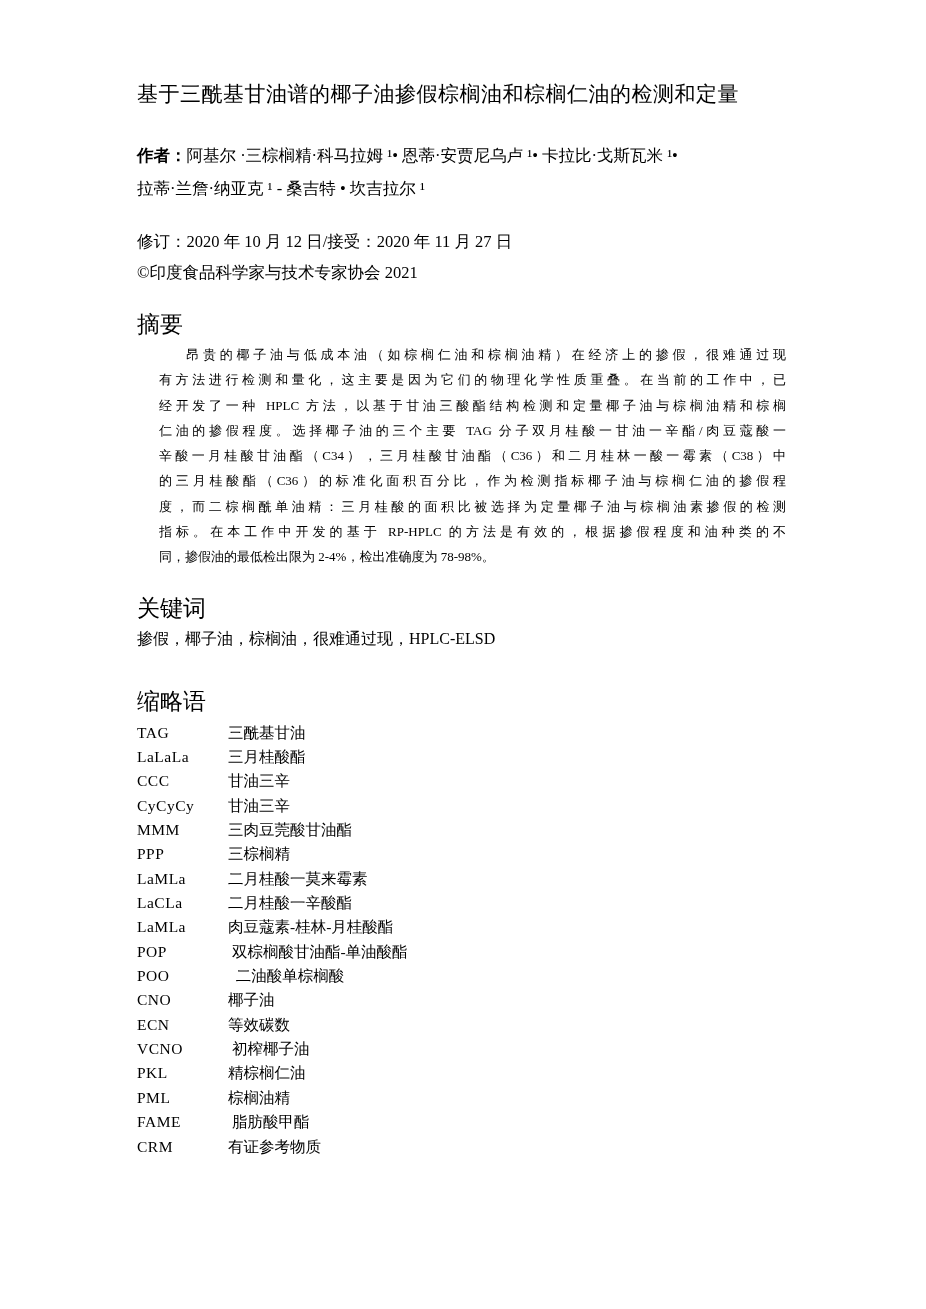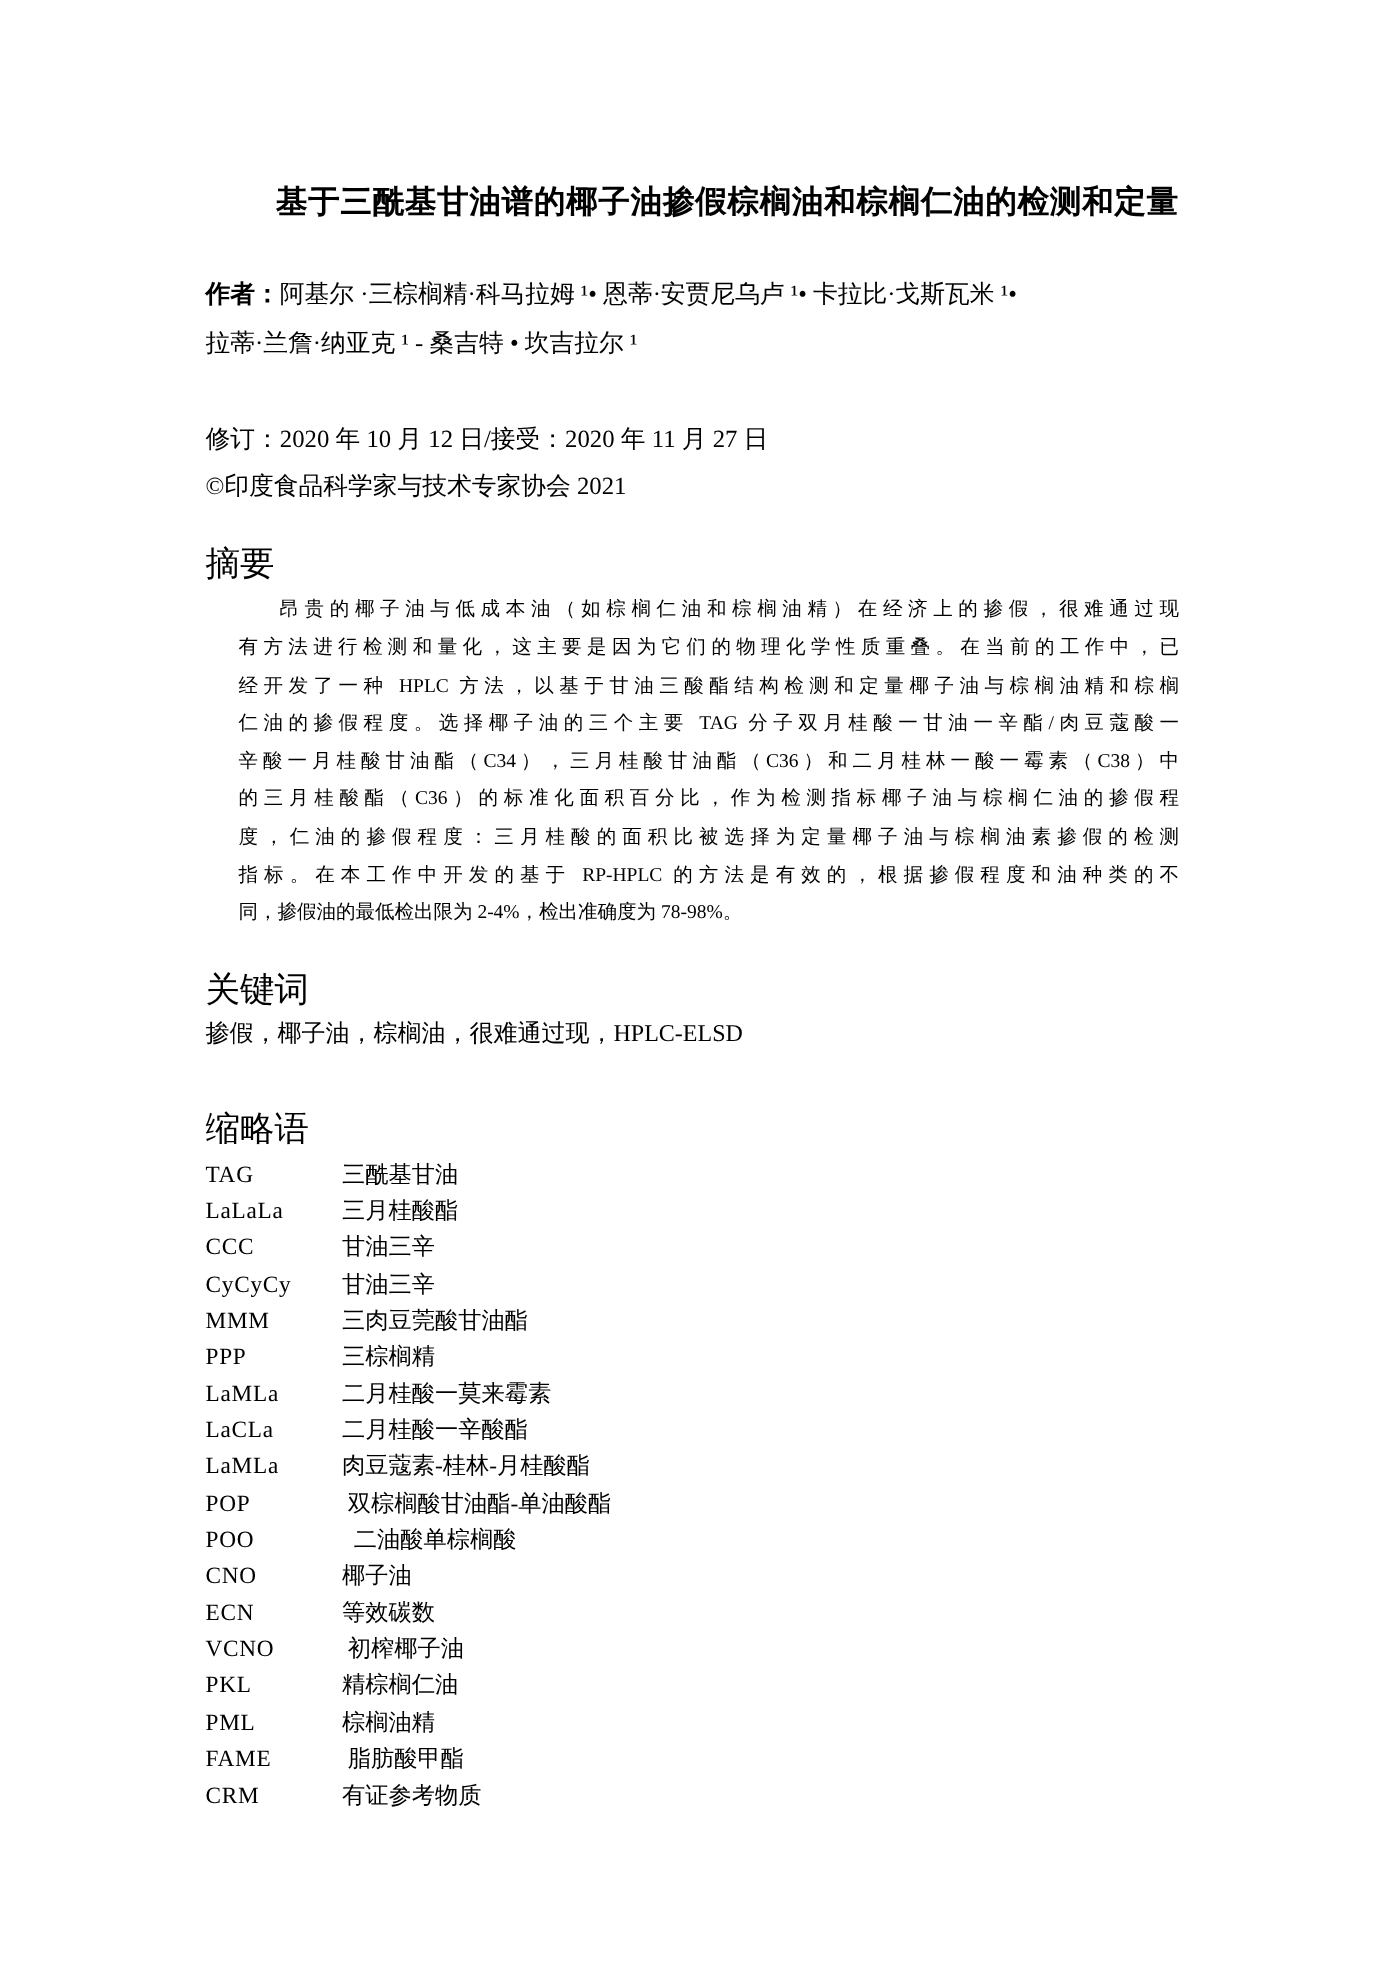--- a/index.html
+++ b/index.html
@@ -12,35 +12,35 @@
     height: 1309px;
     font-family: "Liberation Serif", "DejaVu Serif", serif;
     color: #000000;
     overflow: hidden;
   }
   .content {
     width: 649px;
     margin-left: 137px;
   }
   .doc-title {
-    padding-top: 120px;
+    padding-top: 80px;
     font-size: 21px;
-    font-weight: bold;
-    text-align: right;
+    font-weight: normal;
+    text-align: left;
     line-height: 28px;
     letter-spacing: 0.5px;
   }
   .authors {
     margin-top: 31px;
     font-size: 16.5px;
     line-height: 33px;
   }
   .bold { font-weight: bold; }
   .dates {
-    margin-top: 32px;
+    margin-top: 21px;
     font-size: 16.5px;
     line-height: 31px;
   }
   .section-heading {
     font-size: 23px;
     font-weight: normal;
     line-height: 24px;
   }
   .h-abstract { margin-top: 25px; }
   .abstract-body {
@@ -102,21 +102,21 @@
 
   <div class="section-heading h-abstract">摘要</div>
 
   <div class="abstract-body">
     <div class="abs-line first">昂贵的椰子油与低成本油（如棕榈仁油和棕榈油精）在经济上的掺假，很难通过现</div>
     <div class="abs-line">有方法进行检测和量化，这主要是因为它们的物理化学性质重叠。在当前的工作中，已</div>
     <div class="abs-line">经开发了一种 HPLC 方法，以基于甘油三酸酯结构检测和定量椰子油与棕榈油精和棕榈</div>
     <div class="abs-line">仁油的掺假程度。选择椰子油的三个主要 TAG 分子双月桂酸一甘油一辛酯/肉豆蔻酸一</div>
     <div class="abs-line">辛酸一月桂酸甘油酯（C34），三月桂酸甘油酯（C36）和二月桂林一酸一霉素（C38）中</div>
     <div class="abs-line">的三月桂酸酯（C36）的标准化面积百分比，作为检测指标椰子油与棕榈仁油的掺假程</div>
-    <div class="abs-line">度，仁油的掺假程度：三月桂酸的面积比被选择为定量椰子油与棕榈油素掺假的检测</div>
+    <div class="abs-line">度，而二棕榈酰单油精：三月桂酸的面积比被选择为定量椰子油与棕榈油素掺假的检测</div>
     <div class="abs-line">指标。在本工作中开发的基于 RP-HPLC 的方法是有效的，根据掺假程度和油种类的不</div>
     <div class="abs-line last">同，掺假油的最低检出限为 2-4%，检出准确度为 78-98%。</div>
   </div>
 
   <div class="section-heading h-keywords">关键词</div>
   <div class="keywords-text">掺假，椰子油，棕榈油，很难通过现，HPLC-ELSD</div>
 
   <div class="section-heading h-abbr">缩略语</div>
 
   <div class="abbr-list">

